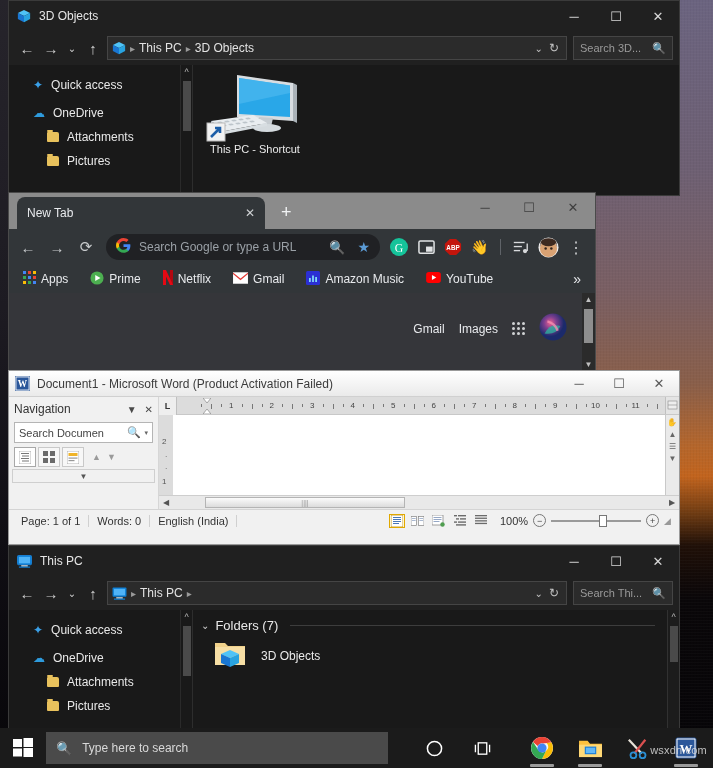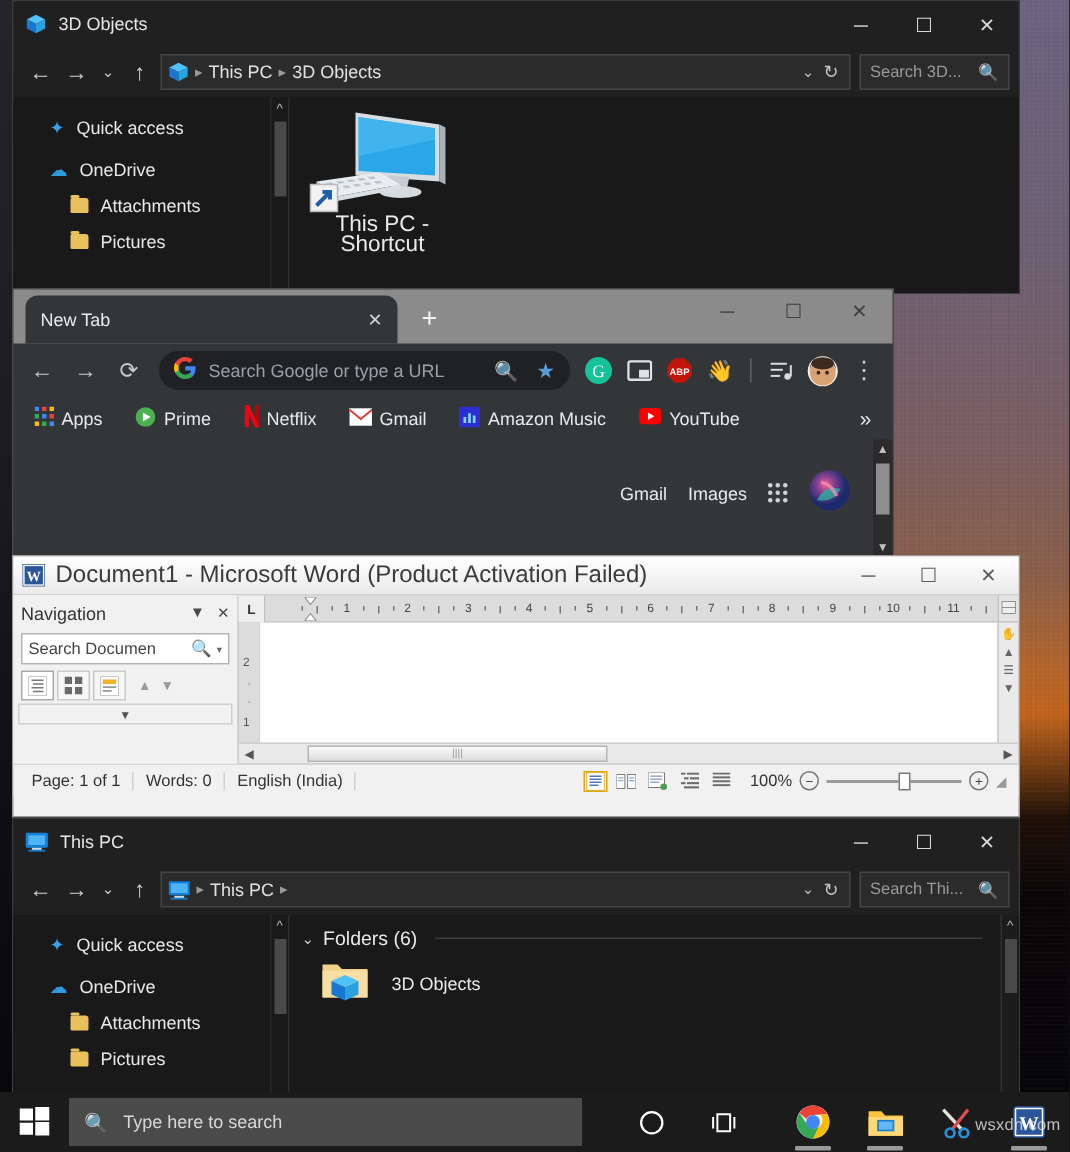--- a/index.html
+++ b/index.html
@@ -119,21 +119,21 @@
   .apps-grid i { width:3px; height:3px; background:#d0d2d4; border-radius:50%; display:block; }
   .pg-scroll { position:absolute; right:0; top:0; width:13px; height:100%; background:#2b2b2b; }
 
   
   .word-win { background:#f1f1f1; border:1px solid #9a9a9a; }
   .word-titlebar {
     height:26px; display:flex; align-items:center;
     background:linear-gradient(to bottom,#ffffff,#eaeaea);
     border-bottom:1px solid #d0d0d0;
   }
-  .word-title { font-size:16px; color:#3b3b3b; margin-left:7px; }
+  .word-title { font-size:12px; color:#3b3b3b; margin-left:7px; }
   .word-winbtn { width:40px; height:26px; display:flex; align-items:center; justify-content:center; color:#5a5a5a; font-size:13px; }
   .word-body { display:flex; height:112px; background:#f1f1f1; }
   .nav-pane { width:150px; background:#f1f1f1; border-right:1px solid #d6d6d6; padding:3px;text-align:right; }
   .nav-head { display:flex; align-items:center; height:18px; padding:0 2px; }
   .nav-head-title { font-size:12px; color:#333; font-weight:normal; }
   .nav-head-ctl { margin-left:auto; display:flex; gap:8px; color:#4a4a4a; font-size:10px; }
   .nav-search {
     height:21px; margin:4px 2px; background:#fff; border:1px solid #b5b5b5;
     display:flex; align-items:center; padding:0 4px; font-size:11px; color:#444;
   }
@@ -292,21 +292,21 @@
               <polygon points="23,53 27,52.5 29,54 25,54.5"></polygon>
               <polygon points="30,52 34,51.5 36,53 32,53.5"></polygon>
               <polygon points="37,51 41,50.5 43,52 39,52.5"></polygon>
               <polygon points="44,50 48,49.5 50,51 46,51.5"></polygon>
             </g>
 
             <rect x="2" y="52" width="18" height="18" fill="#f2f2f2" stroke="#b9b9b9"></rect>
             <path d="M6 66 L15 57 M10 57 L15 57 L15 62" stroke="#1e5fa8" stroke-width="2.6" fill="none"></path>
           </svg>
         </div>
-        <div style="color:#eaeaea; font-size:15px; line-height:13px;">
+        <div style="color:#eaeaea; font-size:11px; line-height:13px;">
           <span>This PC - Shortcut</span>
         </div>
       </div>
     </div>
   </div>
 </div>
 
 <div class="win chrome-win" style="left:8px; top:192px; width:588px; height:180px;">
   <div class="chrome-tabstrip">
     <div class="chrome-tab">
@@ -781,21 +781,21 @@
       </div>
       <div class="scroll-v">
         <div class="sv-up">^</div>
         <div class="sv-thumb" style="top:16px; height:50px;"></div>
       </div>
     </div>
 
     <div class="exp-main">
       <div style="display:flex; align-items:center; gap:6px; padding:8px 10px 0 8px;">
         <span style="color:#cfcfcf; font-size:10px;">⌄</span>
-        <span style="color:#e9e9e9; font-size:13px;">Folders (6)</span>
+        <span style="color:#e9e9e9; font-size:13px;">Folders (7)</span>
         <span style="flex:1; height:1px; background:#3d3d3d; margin-left:6px; margin-right:14px;"></span>
       </div>
 
       <div style="display:flex; align-items:center; gap:14px; padding:6px 0 0 20px;">
         <span>
           <svg width="34" height="30" viewBox="0 0 34 30">
             <path d="M2 4 h10 l3 3 h17 v19 h-30 z" fill="#f0d18a"></path>
             <path d="M2 8 h30 v18 h-30 z" fill="#f6dea4"></path>
             <polygon points="17,11 26,15 17,19 8,15" fill="#4fc3f7"></polygon>
             <polygon points="8,15 17,19 17,28 8,24" fill="#1976d2"></polygon>

